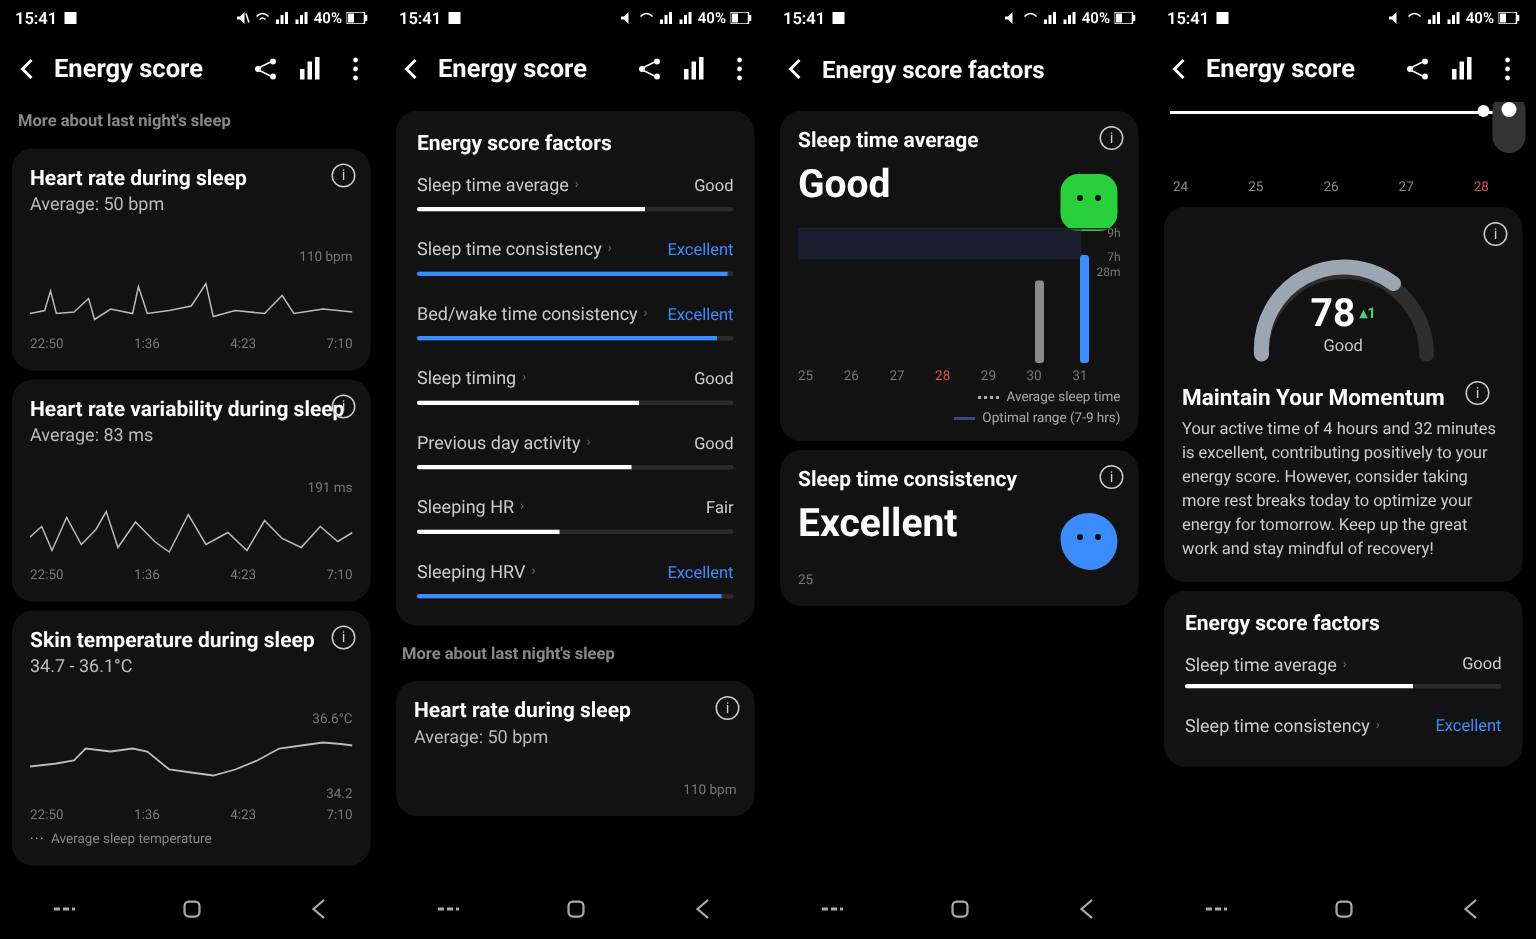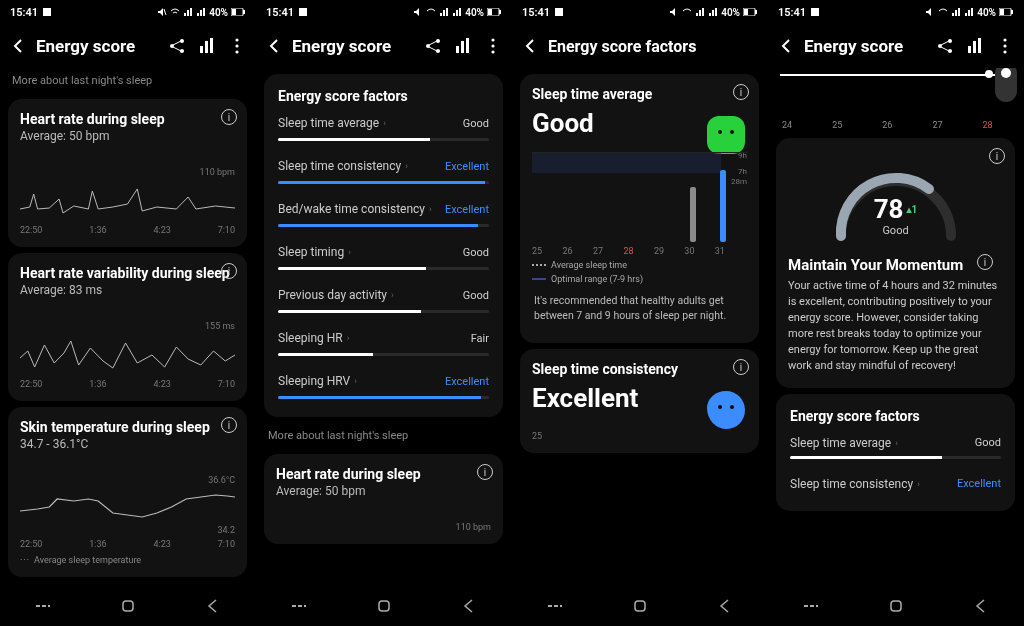--- a/index.html
+++ b/index.html
@@ -51,20 +51,21 @@
   .content {
     flex: 1;
     overflow: hidden;
     padding: 0 0 0 0;
     font-size: 12px;
   }
   .section-label {
     color: #888;
     font-size: 11px;
     padding: 6px 12px;
+    font-weight: bold;
   }
   .card {
     background: #121212;
     border-radius: 14px;
     margin: 6px 8px;
     padding: 12px;
     position: relative;
   }
   .card-title {
     font-size: 14px;
@@ -176,21 +177,21 @@
     height: 90px;
     position:relative;
     margin-top: 14px;
     border-top:1px solid #222;
   }
   .sleep-chart .ylabel { position:absolute; right:0; font-size:8px; color:#777; }
   .sleep-bar { position:absolute; bottom:0; width:6px; background:#8b8b8b; border-radius:2px; }
   .sleep-bar.blue { background:#3a8cff; }
   .opt-band { position:absolute; background:#1e2a4a; opacity:.5; left:0; right:26px; }
   .rec-text { font-size:10.5px; color:#bbb; padding: 10px 2px; line-height:1.4; }
-  .legend-row { font-size:9px; color:#aaa; display:flex; align-items:center; gap:5px; margin-top:4px;}
+  .legend-row { font-size:9px; color:#aaa; display:flex; align-items:center; gap:5px; margin-top:4px;justify-content:flex-end;}
   .lg-dot{ width:14px; height:2px; }
   
   .timeline {
     height: 40px;
     position:relative;
     padding: 0 12px;
   }
   .timeline .track {
     height:2px; background:#fff; margin-top:6px; position:relative;
   }
@@ -303,21 +304,21 @@
           <span>1:36</span>
           <span>4:23</span>
           <span>7:10</span>
       </div>
     </div>
 
     <div class="card">
       <div class="card-title">Heart rate variability during sleep</div>
       <div class="card-sub">Average: 83 ms</div>
       <div class="info-btn">i</div>
-      <div class="peak-label">155 ms</div>
+      <div class="peak-label">191 ms</div>
       <div class="mini-chart">
         <svg viewBox="0 0 220 42" preserveAspectRatio="none">
             <path d="M0 25 L8 18 15 34 25 12 35 30 45 20 52 8 60 32 72 15 85 28 95 35 108 10 120 30 135 22 148 34 160 14 172 26 185 32 198 18 210 28 220 22" stroke="#bbb" stroke-width="1" fill="none"></path>
           </svg>
       </div>
       <div class="x-axis">
         <span>22:50</span>
           <span>1:36</span>
           <span>4:23</span>
           <span>7:10</span>
@@ -597,21 +598,20 @@
           <span>31</span>
       </div>
       <div class="legend-row">
           <span class="lg-dot" style="border-top:2px dotted #aaa"></span>
           <span>Average sleep time</span>
         </div>
       <div class="legend-row">
           <span class="lg-dot" style="background:#314a8a"></span>
           <span>Optimal range (7-9 hrs)</span>
         </div>
-      <div class="rec-text">It's recommended that healthy adults get between 7 and 9 hours of sleep per night.</div>
     </div>
     <div class="card">
       <div class="card-title">Sleep time consistency</div>
       <div class="info-btn">i</div>
       <div class="big-rating">Excellent</div>
       <div class="blob blue" style="border-radius:50% 50% 48% 52% / 45% 50% 50% 55%"></div>
       <div style="font-size:9px;color:#777;margin-top:18px">25</div>
     </div>
   </div>
   <div class="navbar">

